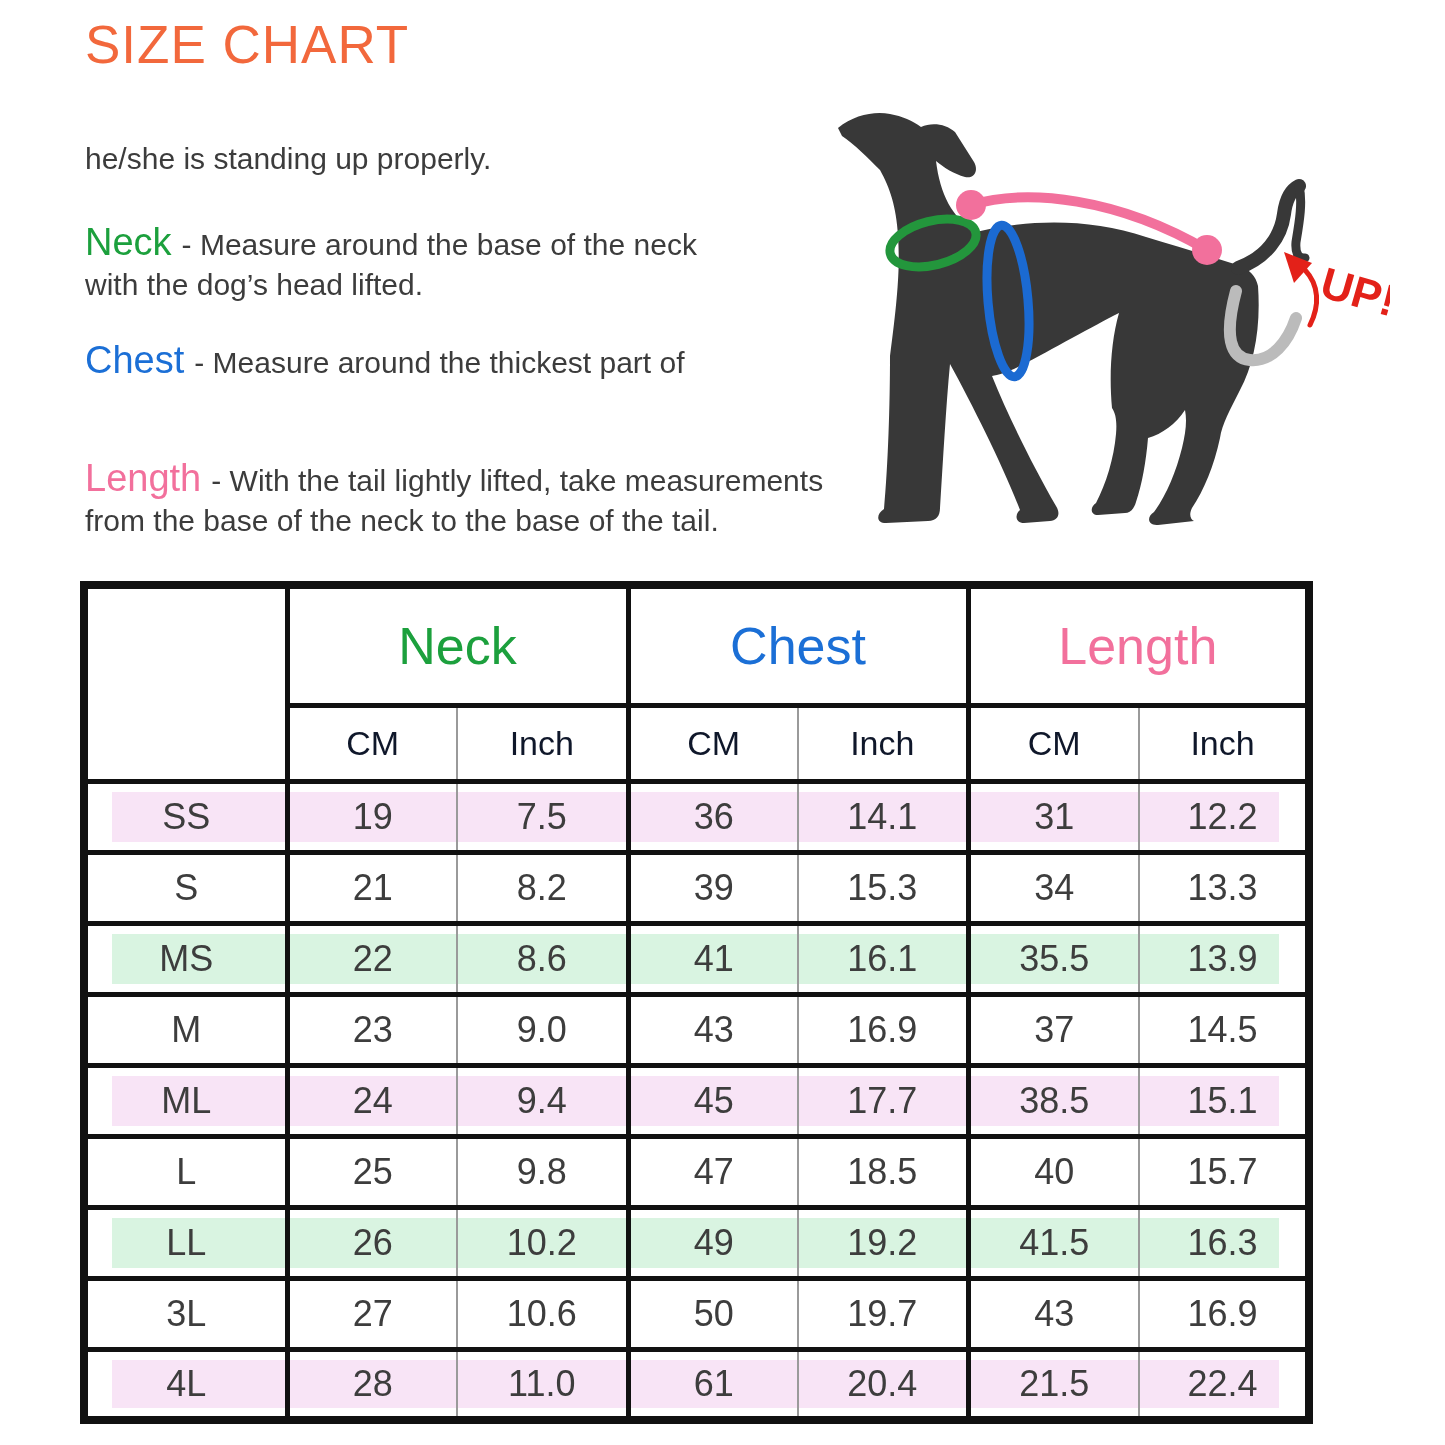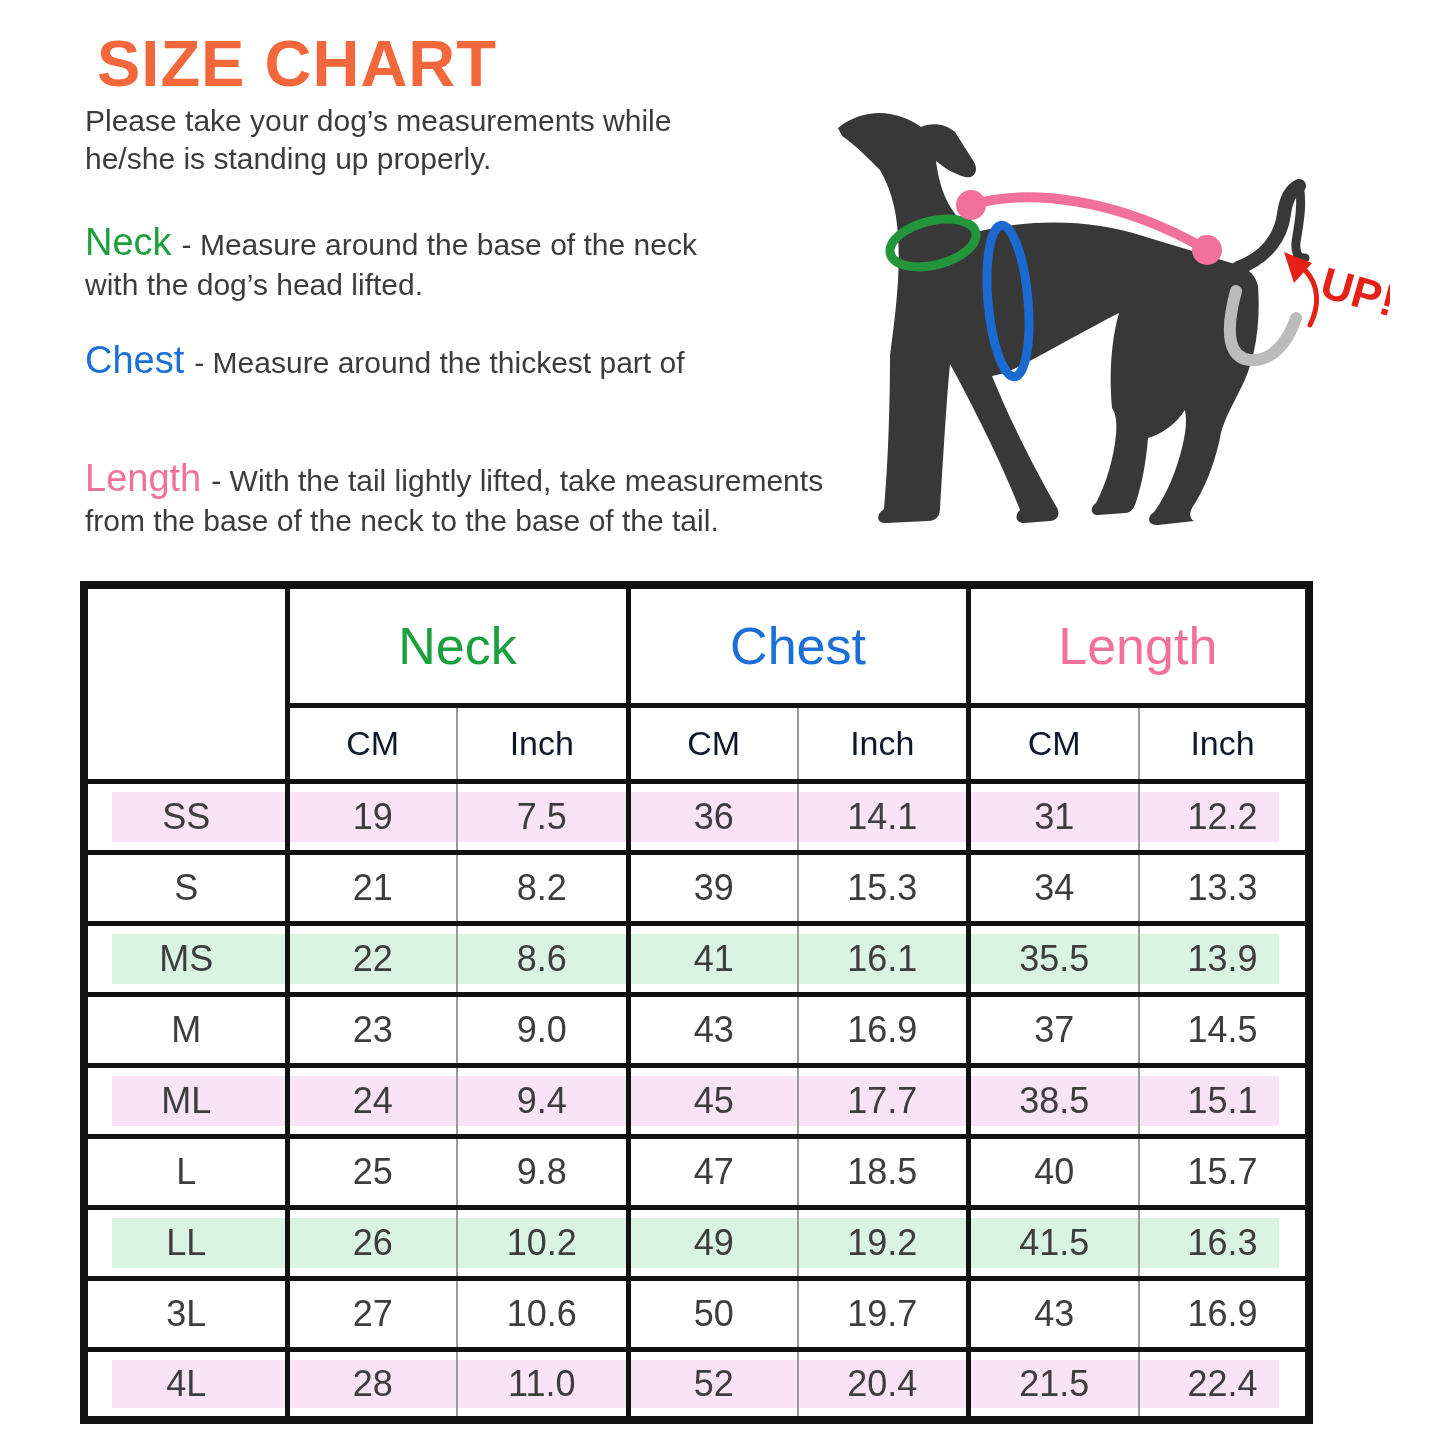--- a/index.html
+++ b/index.html
@@ -6,22 +6,22 @@
   body {
     width:1445px; height:1445px;
     background:#ffffff;
     font-family:"Liberation Sans", sans-serif;
     position:relative;
     overflow:hidden;
     color:#3d3d3d;
   }
   .title {
     position:absolute; left:85px; top:14px;
-    font-size:65px; font-weight:700; letter-spacing:1px;
-    color:#f2683c; margin:12px;
+    font-size:53px; font-weight:400; letter-spacing:1px;
+    color:#f2683c; margin:0;
   }
   .intro {
     position:absolute; left:85px; top:102px;
     font-size:30px; line-height:38px; color:#3c3c3c; margin:0;
   }
   .measure { position:absolute; left:85px; margin:0; font-size:30px; line-height:40px; color:#3c3c3c; }
   .m-neck   { top:222px; }
   .m-chest  { top:340px; }
   .m-length { top:458px; }
   .lead { font-size:38px; margin-right:10px; }
@@ -67,21 +67,21 @@
     background-size:calc(100% - 26px) calc(100% - 16px);
     background-position:left center;
   }
 </style>
 </head>
 <body>
 
 <h1 class="title">SIZE CHART</h1>
 
 <p class="intro">
-  <span>Please take your dog’s measurements while</span><br>
+  <br>
   <span>he/she is standing up properly.</span>
 </p>
 
 <p class="measure m-neck">
   <span class="lead c-green">Neck</span><span>- Measure around the base of the neck</span><br>
   <span>with the dog’s head lifted.</span>
 </p>
 
 <p class="measure m-chest">
   <span class="lead c-blue">Chest</span><span>- Measure around the thickest part of</span><br>
@@ -225,19 +225,19 @@
         <td class="val thin-l">10.6</td>
         <td class="val thin-r">50</td>
         <td class="val thin-l">19.7</td>
         <td class="val thin-r">43</td>
         <td class="val thin-l">16.9</td>
       </tr>
       <tr class="hl" style="--band: #f8e4f6;">
         <td class="size">4L</td>
         <td class="val thin-r">28</td>
         <td class="val thin-l">11.0</td>
-        <td class="val thin-r">52</td>
+        <td class="val thin-r">61</td>
         <td class="val thin-l">20.4</td>
         <td class="val thin-r">21.5</td>
         <td class="val thin-l">22.4</td>
       </tr>
     </tbody>
 </table>
 
 </body></html>

